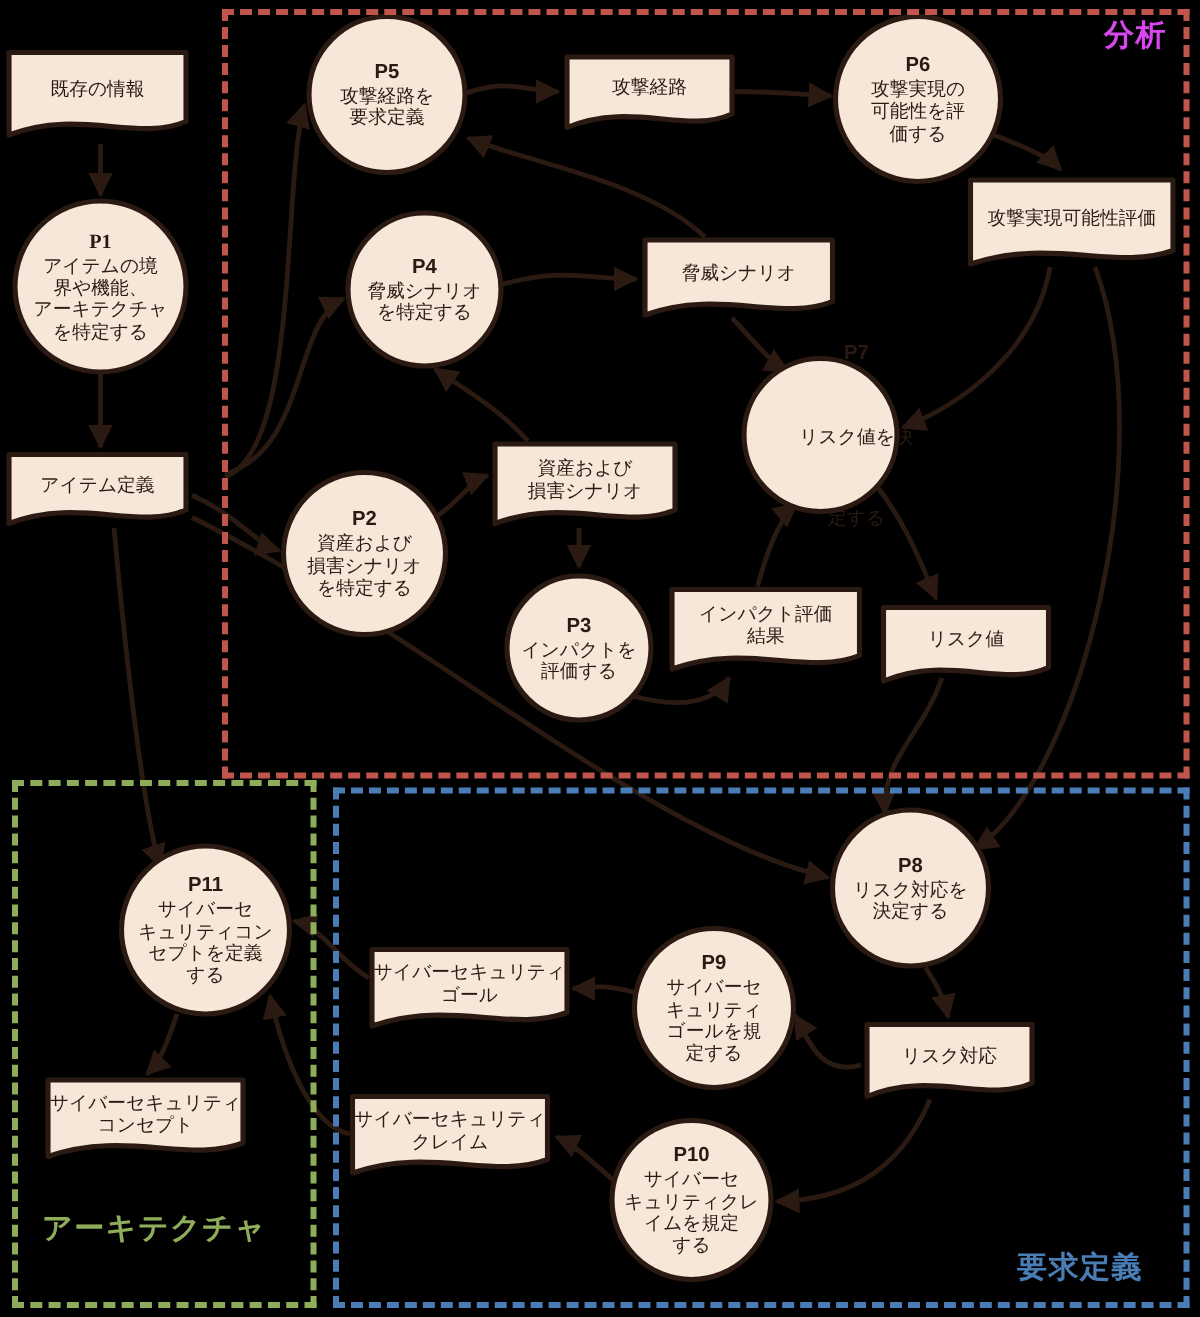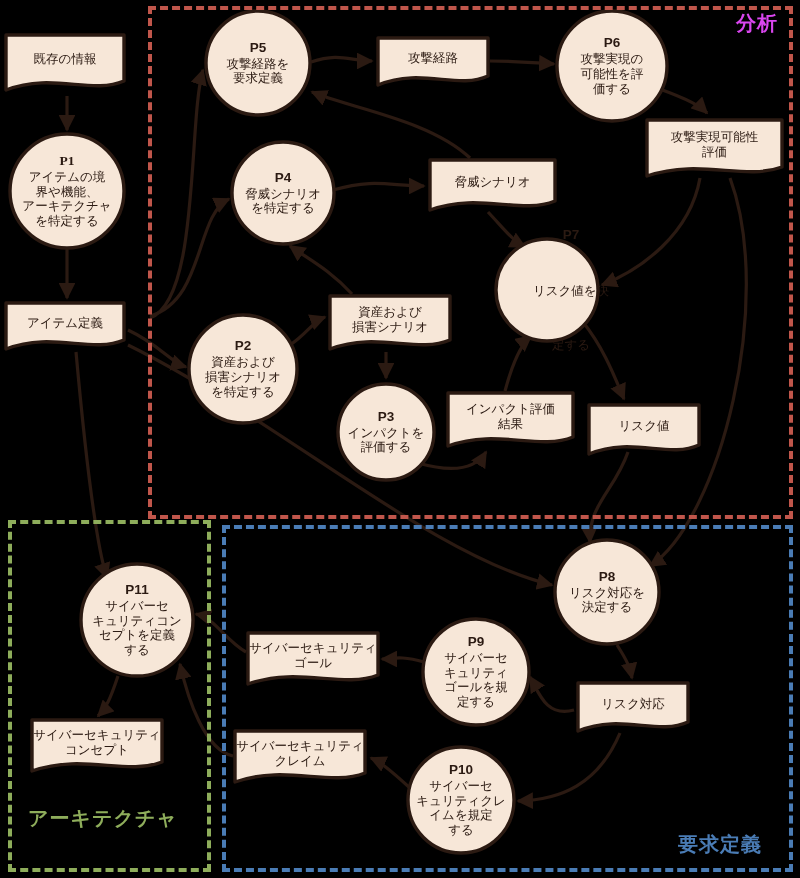--- a/index.html
+++ b/index.html
@@ -177,21 +177,21 @@
       </div>
       <div class="node-text doc-text" style="left: 6px; top: 35px; width: 118px; height: 49px; flex-direction: column;">
         <div>既存の情報</div>
       </div>
       <div class="node-text doc-text" style="left: 6px; top: 303px; width: 118px; height: 40px; flex-direction: column;">
         <div>アイテム定義</div>
       </div>
       <div class="node-text doc-text" style="left: 378px; top: 38px; width: 110px; height: 41px; flex-direction: column;">
         <div>攻撃経路</div>
       </div>
-      <div class="node-text doc-text" style="left: 647px; top: 120px; width: 135px; height: 50px; flex-direction: column;">
+      <div class="node-text doc-text" style="left: 647px; top: 120px; width: 135px; height: 50px; flex-direction: row;">
         <div>攻撃実現可能性</div>
         <div>評価</div>
       </div>
       <div class="node-text doc-text" style="left: 430px; top: 160px; width: 125px; height: 44px; flex-direction: column;">
         <div>脅威シナリオ</div>
       </div>
       <div class="node-text doc-text" style="left: 330px; top: 296px; width: 120px; height: 47px; flex-direction: column;">
         <div>資産および</div>
         <div>損害シナリオ</div>
       </div>

